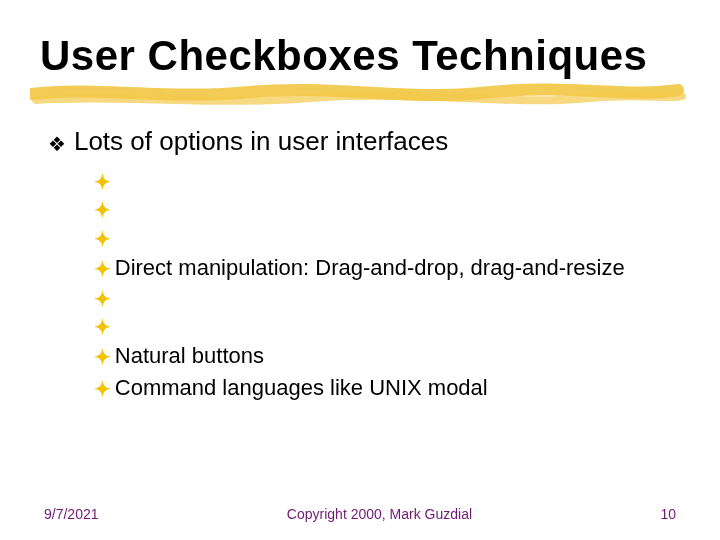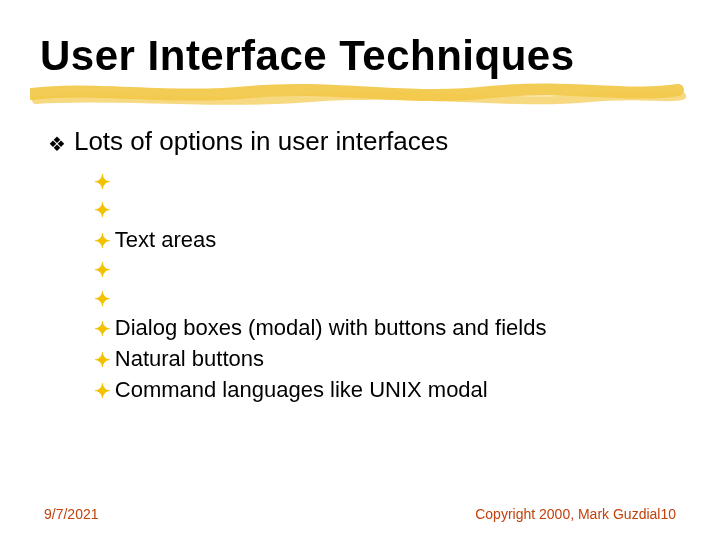--- a/index.html
+++ b/index.html
@@ -60,32 +60,32 @@
   .footer {
     position: absolute;
     left: 0;
     bottom: 18px;
     width: 720px;
     padding: 0 44px 0 44px;
     display: flex;
     justify-content: space-between;
     align-items: baseline;
     font-size: 14px;
-    color: #c2410c;
+    color: #701a75;
   }
   .footer .date { flex: 0 0 auto; }
-  .footer .copy { flex: 1 1 auto; text-align: right; }
+  .footer .copy { flex: 1 1 auto; text-align: center; }
   .footer .pnum { flex: 0 0 auto; }
 </style>
 </head>
 <body>
 
 <div class="slide">
 
-  <div class="title">User Interface Techniques</div>
+  <div class="title">User Checkboxes Techniques</div>
 
   <div class="underline-wrap">
     <svg width="660" height="30" viewBox="0 0 660 30">
       <path d="M2 14 C 60 6, 140 20, 220 12 C 300 4, 380 22, 460 12 C 540 4, 600 18, 648 10" stroke="#f2c94c" stroke-width="12" fill="none" stroke-linecap="round" opacity="0.95"></path>
       <path d="M6 20 C 80 14, 180 26, 280 18 C 380 10, 480 26, 560 18 C 610 13, 640 20, 652 16" stroke="#f2c94c" stroke-width="8" fill="none" stroke-linecap="round" opacity="0.7"></path>
     </svg>
   </div>
 
   <div class="body">
 
@@ -96,31 +96,30 @@
 
     <div class="sub-list">
       <div class="bullet-lvl2">
         <span class="bicon">✦</span>
       </div>
       <div class="bullet-lvl2">
         <span class="bicon">✦</span>
       </div>
       <div class="bullet-lvl2">
         <span class="bicon">✦</span>
-        <span>Text areas</span>
+      </div>
+      <div class="bullet-lvl2">
+        <span class="bicon">✦</span>
+        <span>Direct manipulation: Drag-and-drop, drag-and-resize</span>
       </div>
       <div class="bullet-lvl2">
         <span class="bicon">✦</span>
       </div>
       <div class="bullet-lvl2">
         <span class="bicon">✦</span>
-      </div>
-      <div class="bullet-lvl2">
-        <span class="bicon">✦</span>
-        <span>Dialog boxes (modal) with buttons and fields</span>
       </div>
       <div class="bullet-lvl2">
         <span class="bicon">✦</span>
         <span>Natural buttons</span>
       </div>
       <div class="bullet-lvl2">
         <span class="bicon">✦</span>
         <span>Command languages like UNIX modal</span>
       </div>
     </div>

